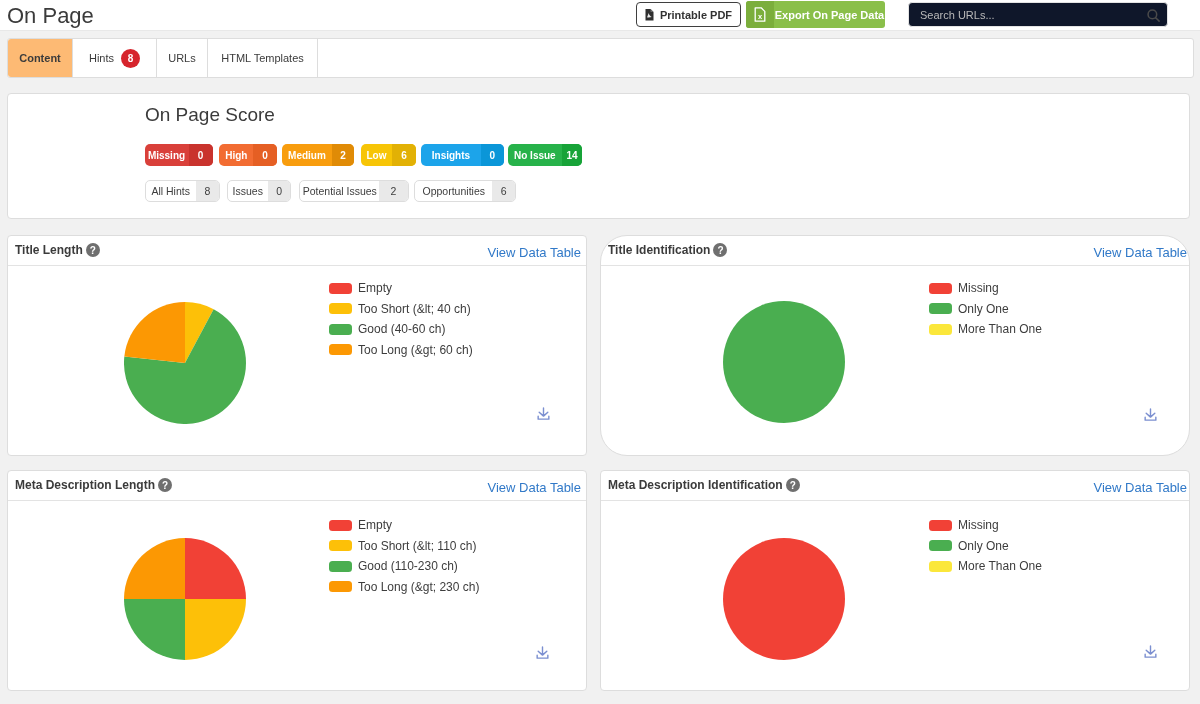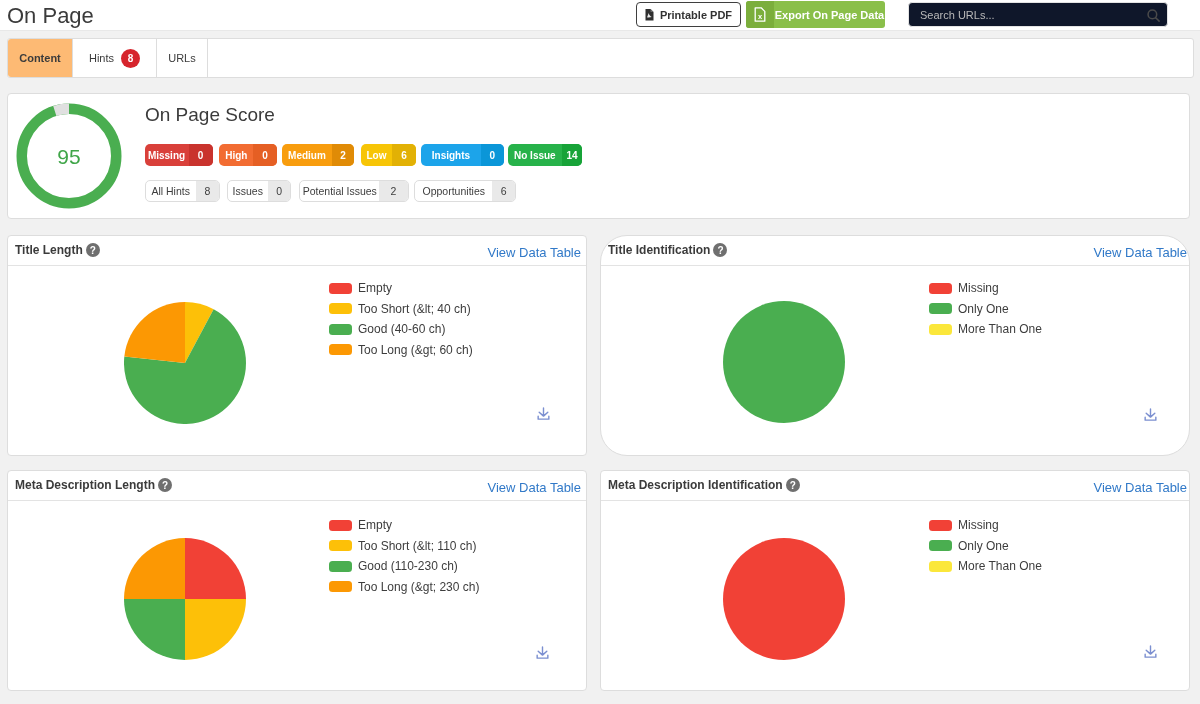--- a/index.html
+++ b/index.html
@@ -68,30 +68,24 @@
     <svg width="15" height="15" viewBox="0 0 16 16">
       <circle cx="6.8" cy="6.8" r="4.6" fill="none" stroke="#4a4a4a" stroke-width="1.6"></circle>
       <line x1="10.3" y1="10.3" x2="14" y2="14" stroke="#4a4a4a" stroke-width="1.6" stroke-linecap="round"></line>
     </svg>
   </div>
 
 <div class="tabs">
   <div class="tab active" style="left:0;width:65px;border-radius:3px 0 0 3px;">Content</div>
   <div class="tab" style="left:65px;width:84px;">Hints <span class="tbadge">8</span></div>
   <div class="tab" style="left:149px;width:51px;">URLs</div>
+  <div class="tab" style="left:200px;width:110px;">HTML Templates</div>
 </div>
 
 <div class="card scorecard">
-  <div class="donut">
-    <svg width="110" height="110" viewBox="0 0 110 110">
-      <circle cx="55" cy="55" r="47.25" fill="none" stroke="#4aae50" stroke-width="10.5"></circle>
-      <path d="M40.79 9.94 A47.25 47.25 0 0 1 55 7.75" fill="none" stroke="#e0e0e0" stroke-width="10.5"></path>
-    </svg>
-    <div class="num">95</div>
-  </div>
   <div class="sctitle">On Page Score</div>
   <div class="brow1">
     <div class="cbadge" style="background:#d9403a;">
         <span class="l" style="width:44px;">Missing</span>
         <span class="n" style="background:#c9332d;width:24px;">0</span>
       </div>
     <div class="cbadge" style="background:#f26c32;margin-left:6.8px;">
         <span class="l" style="width:34px;">High</span>
         <span class="n" style="background:#e55f24;width:23.5px;">0</span>
       </div>

